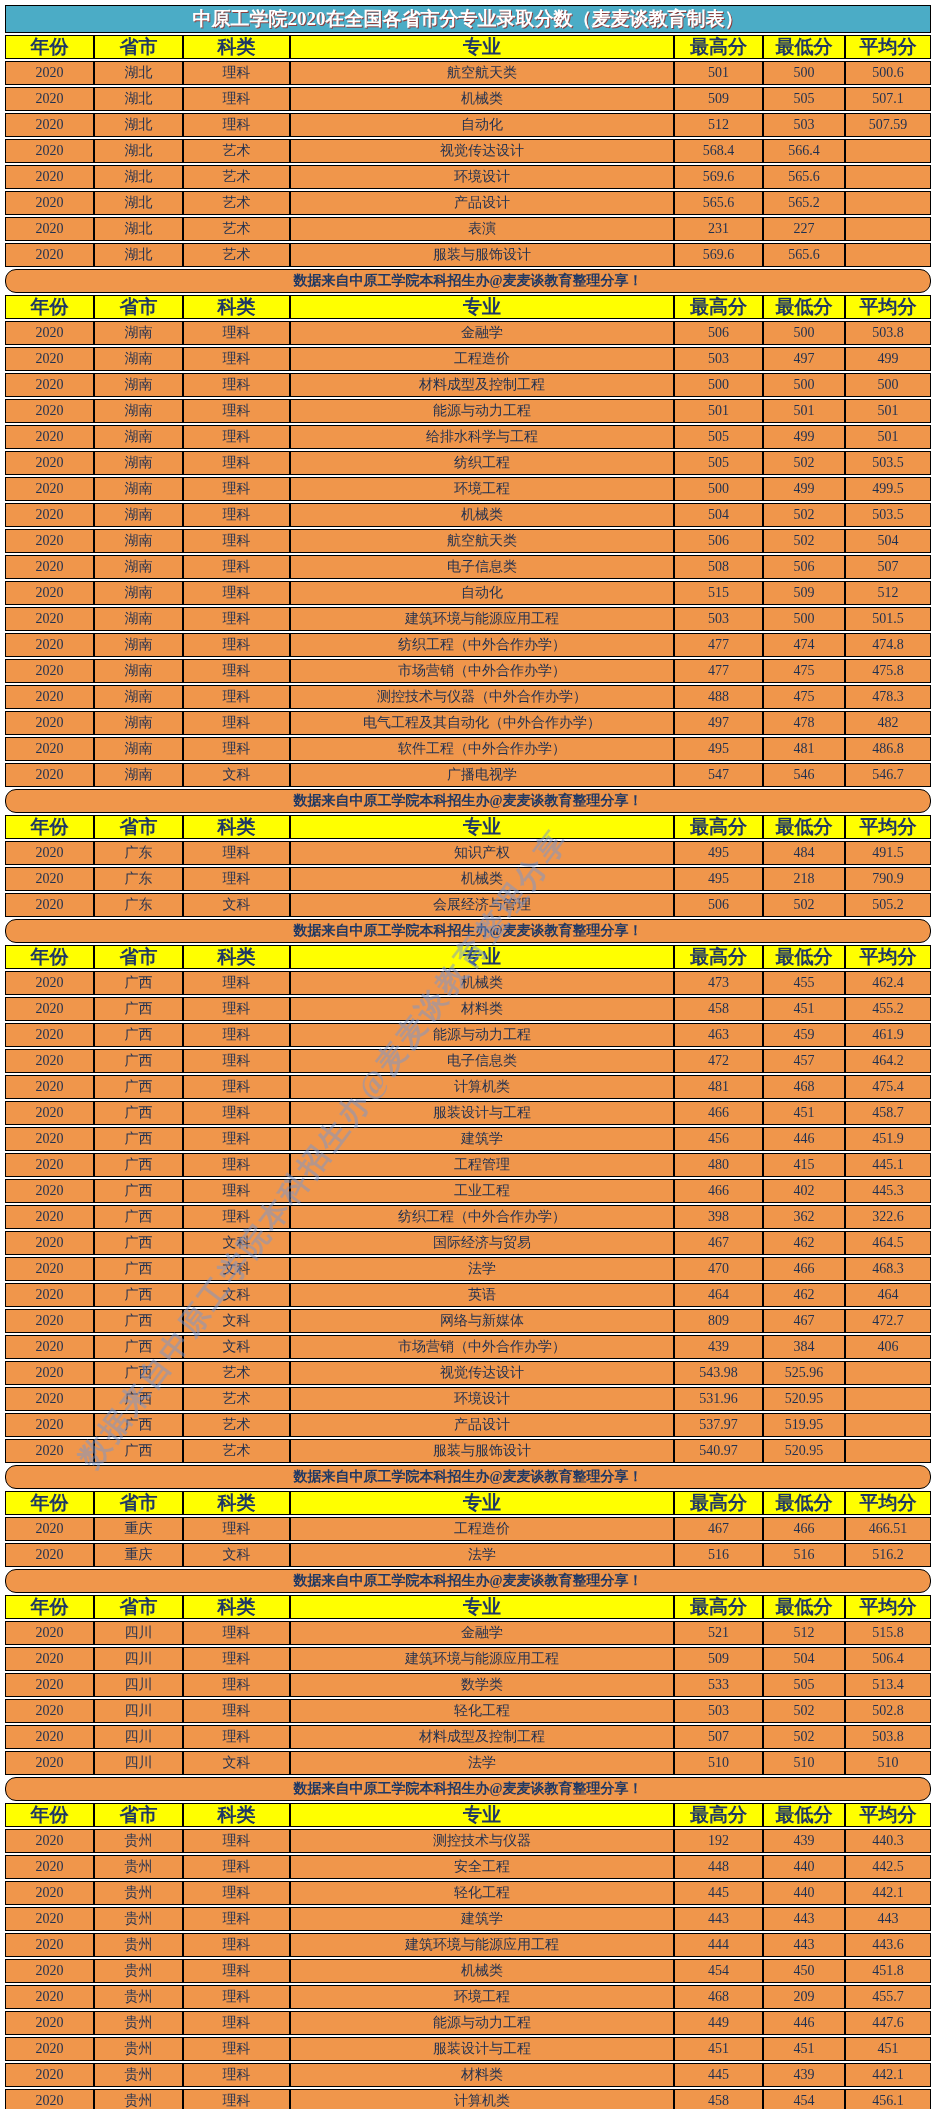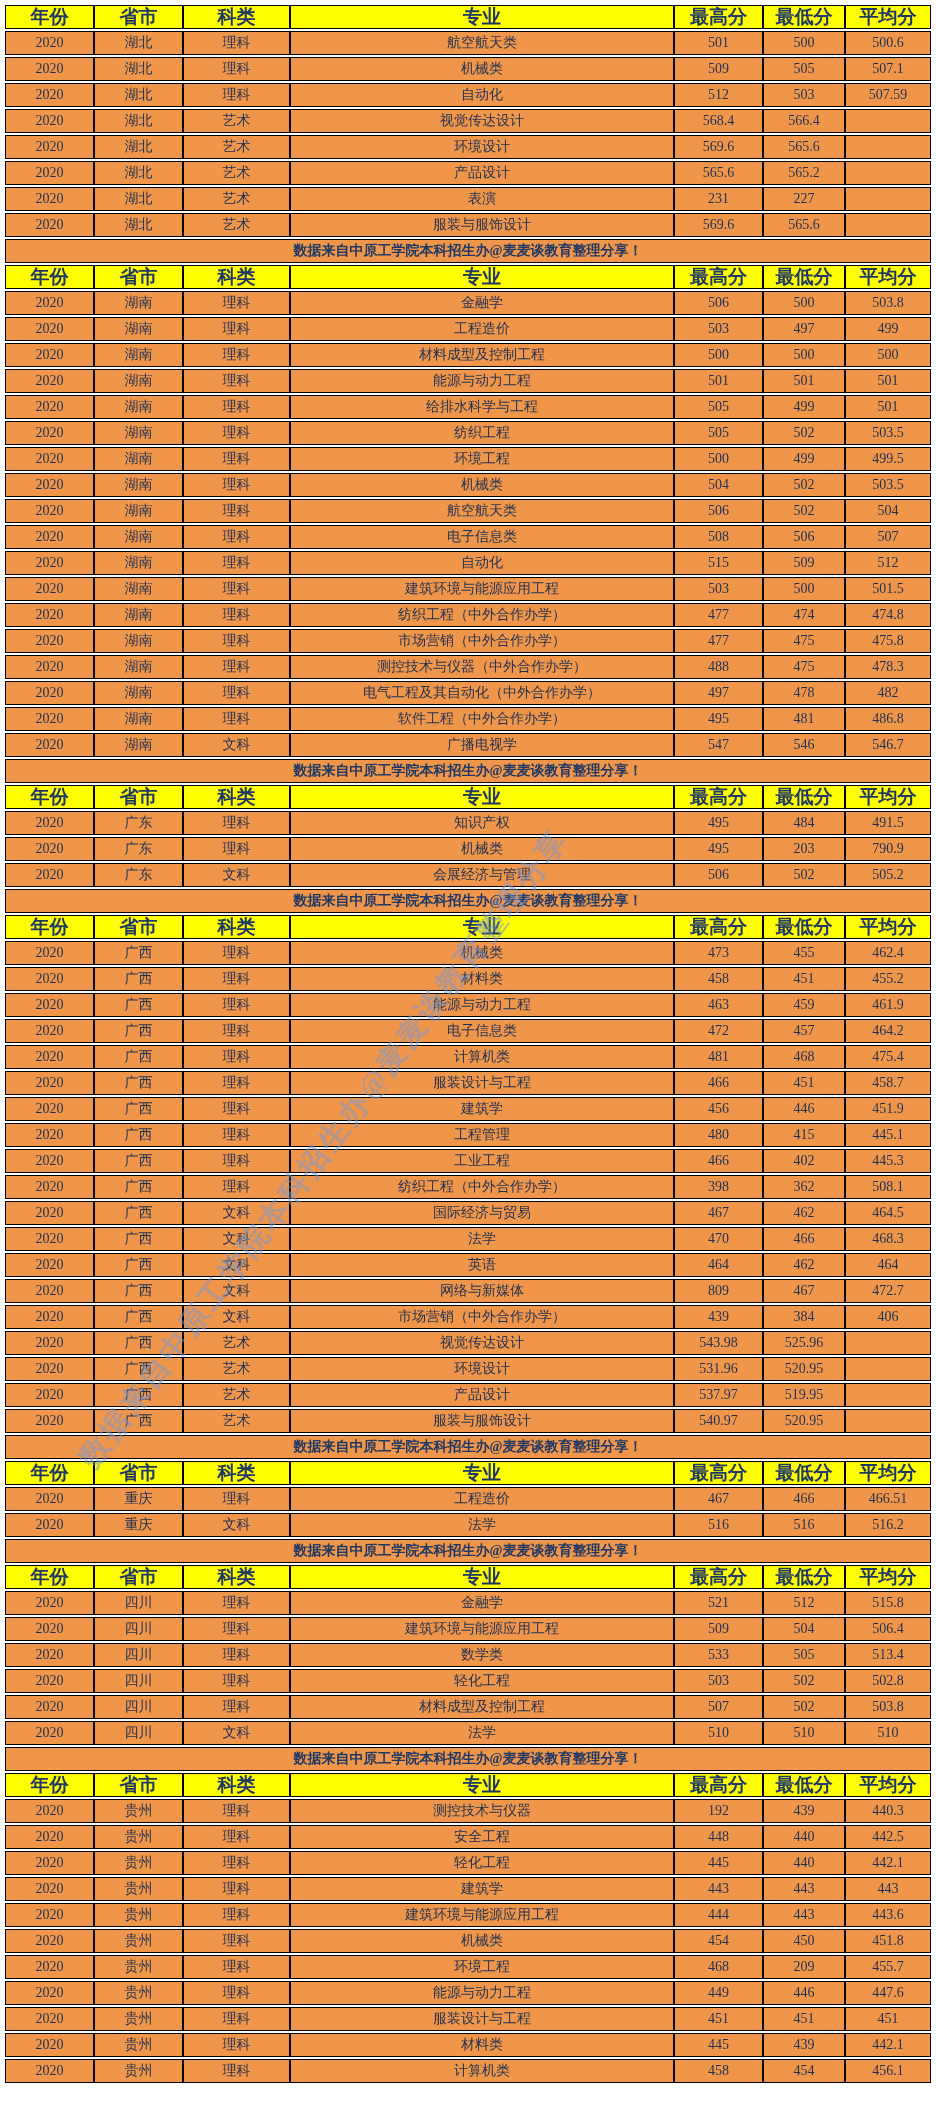--- a/index.html
+++ b/index.html
@@ -31,21 +31,21 @@
     color:#ffffff; font-weight:bold; font-size:19px;
     height:24px; line-height:24px;
     text-shadow:1px 1px 0 #8c3f3f;
   }
   tr.head-row th{
     background:var(--header-bg);
     color:var(--header-text); font-weight:bold; font-size:19px;
   }
   td.sep{
     background:var(--row-bg); color:var(--header-text);
-    font-weight:bold; font-size:14px;
+    font-weight:bold; font-size:14px;border-radius:11px;
   }
   .watermark{
     position:absolute; left:70px; top:1452px;
     transform:rotate(-53deg); transform-origin:0 0;
     font-size:30px; letter-spacing:3px; white-space:nowrap;
     color:var(--watermark); opacity:0.5; font-weight:bold;
     pointer-events:none; z-index:5;
   }
 </style>
 </head>
@@ -56,20 +56,23 @@
     <colgroup>
       <col style="width:89px">
         <col style="width:89px">
         <col style="width:107px">
       <col style="width:384px">
         <col style="width:89px">
         <col style="width:82px">
       <col style="width:86px">
     </colgroup>
     <tbody>
+      <tr class="title-row">
+        <td colspan="7">中原工学院2020在全国各省市分专业录取分数（麦麦谈教育制表）</td>
+      </tr>
     <tr class="head-row">
           <th>年份</th>
           <th>省市</th>
           <th>科类</th>
           <th>专业</th>
           <th>最高分</th>
           <th>最低分</th>
           <th>平均分</th>
         </tr>
         <tr class="data-row">
@@ -338,21 +341,21 @@
           <td>495</td>
           <td>484</td>
           <td>491.5</td>
         </tr>
         <tr class="data-row">
           <td>2020</td>
           <td>广东</td>
           <td>理科</td>
           <td>机械类</td>
           <td>495</td>
-          <td>203</td>
+          <td>218</td>
           <td>790.9</td>
         </tr>
         <tr class="data-row">
           <td>2020</td>
           <td>广东</td>
           <td>文科</td>
           <td>会展经济与管理</td>
           <td>506</td>
           <td>502</td>
           <td>505.2</td>
@@ -450,21 +453,21 @@
           <td>402</td>
           <td>445.3</td>
         </tr>
         <tr class="data-row">
           <td>2020</td>
           <td>广西</td>
           <td>理科</td>
           <td>纺织工程（中外合作办学）</td>
           <td>398</td>
           <td>362</td>
-          <td>508.1</td>
+          <td>322.6</td>
         </tr>
         <tr class="data-row">
           <td>2020</td>
           <td>广西</td>
           <td>文科</td>
           <td>国际经济与贸易</td>
           <td>467</td>
           <td>462</td>
           <td>464.5</td>
         </tr>

